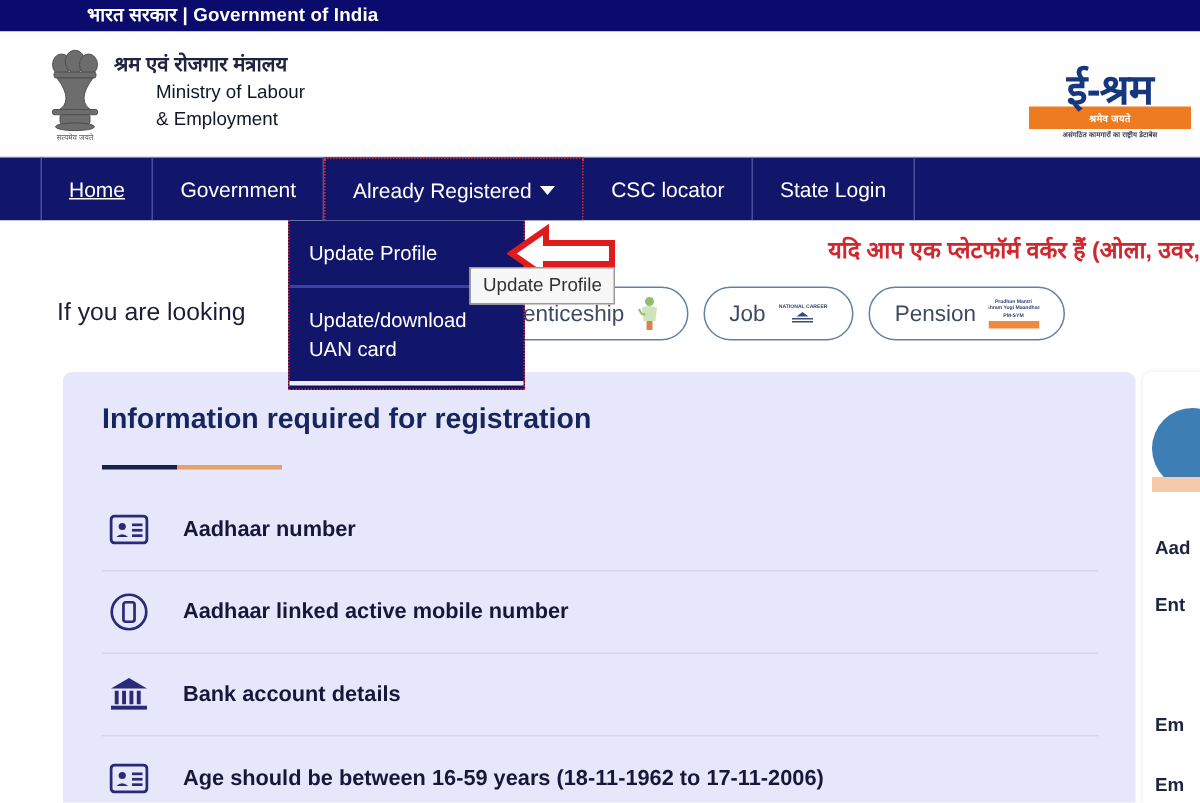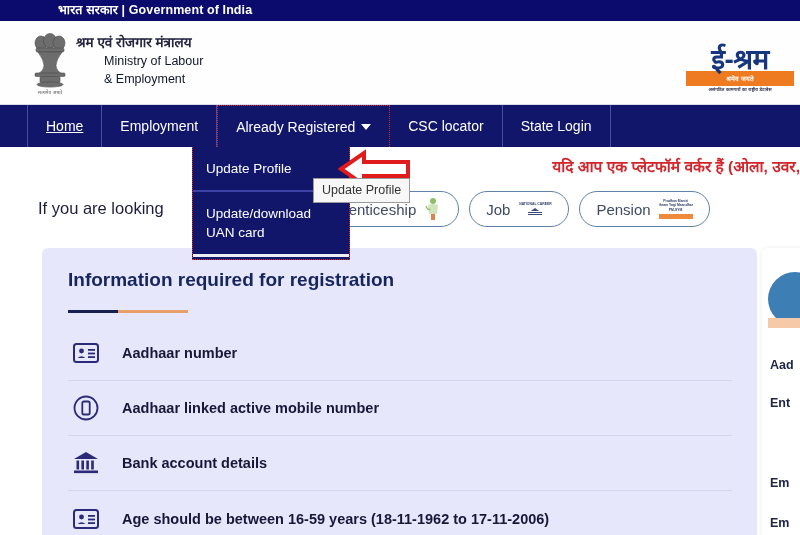--- a/index.html
+++ b/index.html
@@ -241,21 +241,21 @@
   </div>
 
   <div class="navbar">
     <div class="nav-inner">
 
       <div class="nav-item">
         <span>Home</span>
       </div>
 
       <div class="nav-item">
-        <span>Employment</span>
+        <span>Government</span>
       </div>
 
       <div class="nav-item active">
         <span>Already Registered</span>
         <span class="caret"></span>
       </div>
 
       <div class="nav-item">
         <span>CSC locator</span>
       </div>

